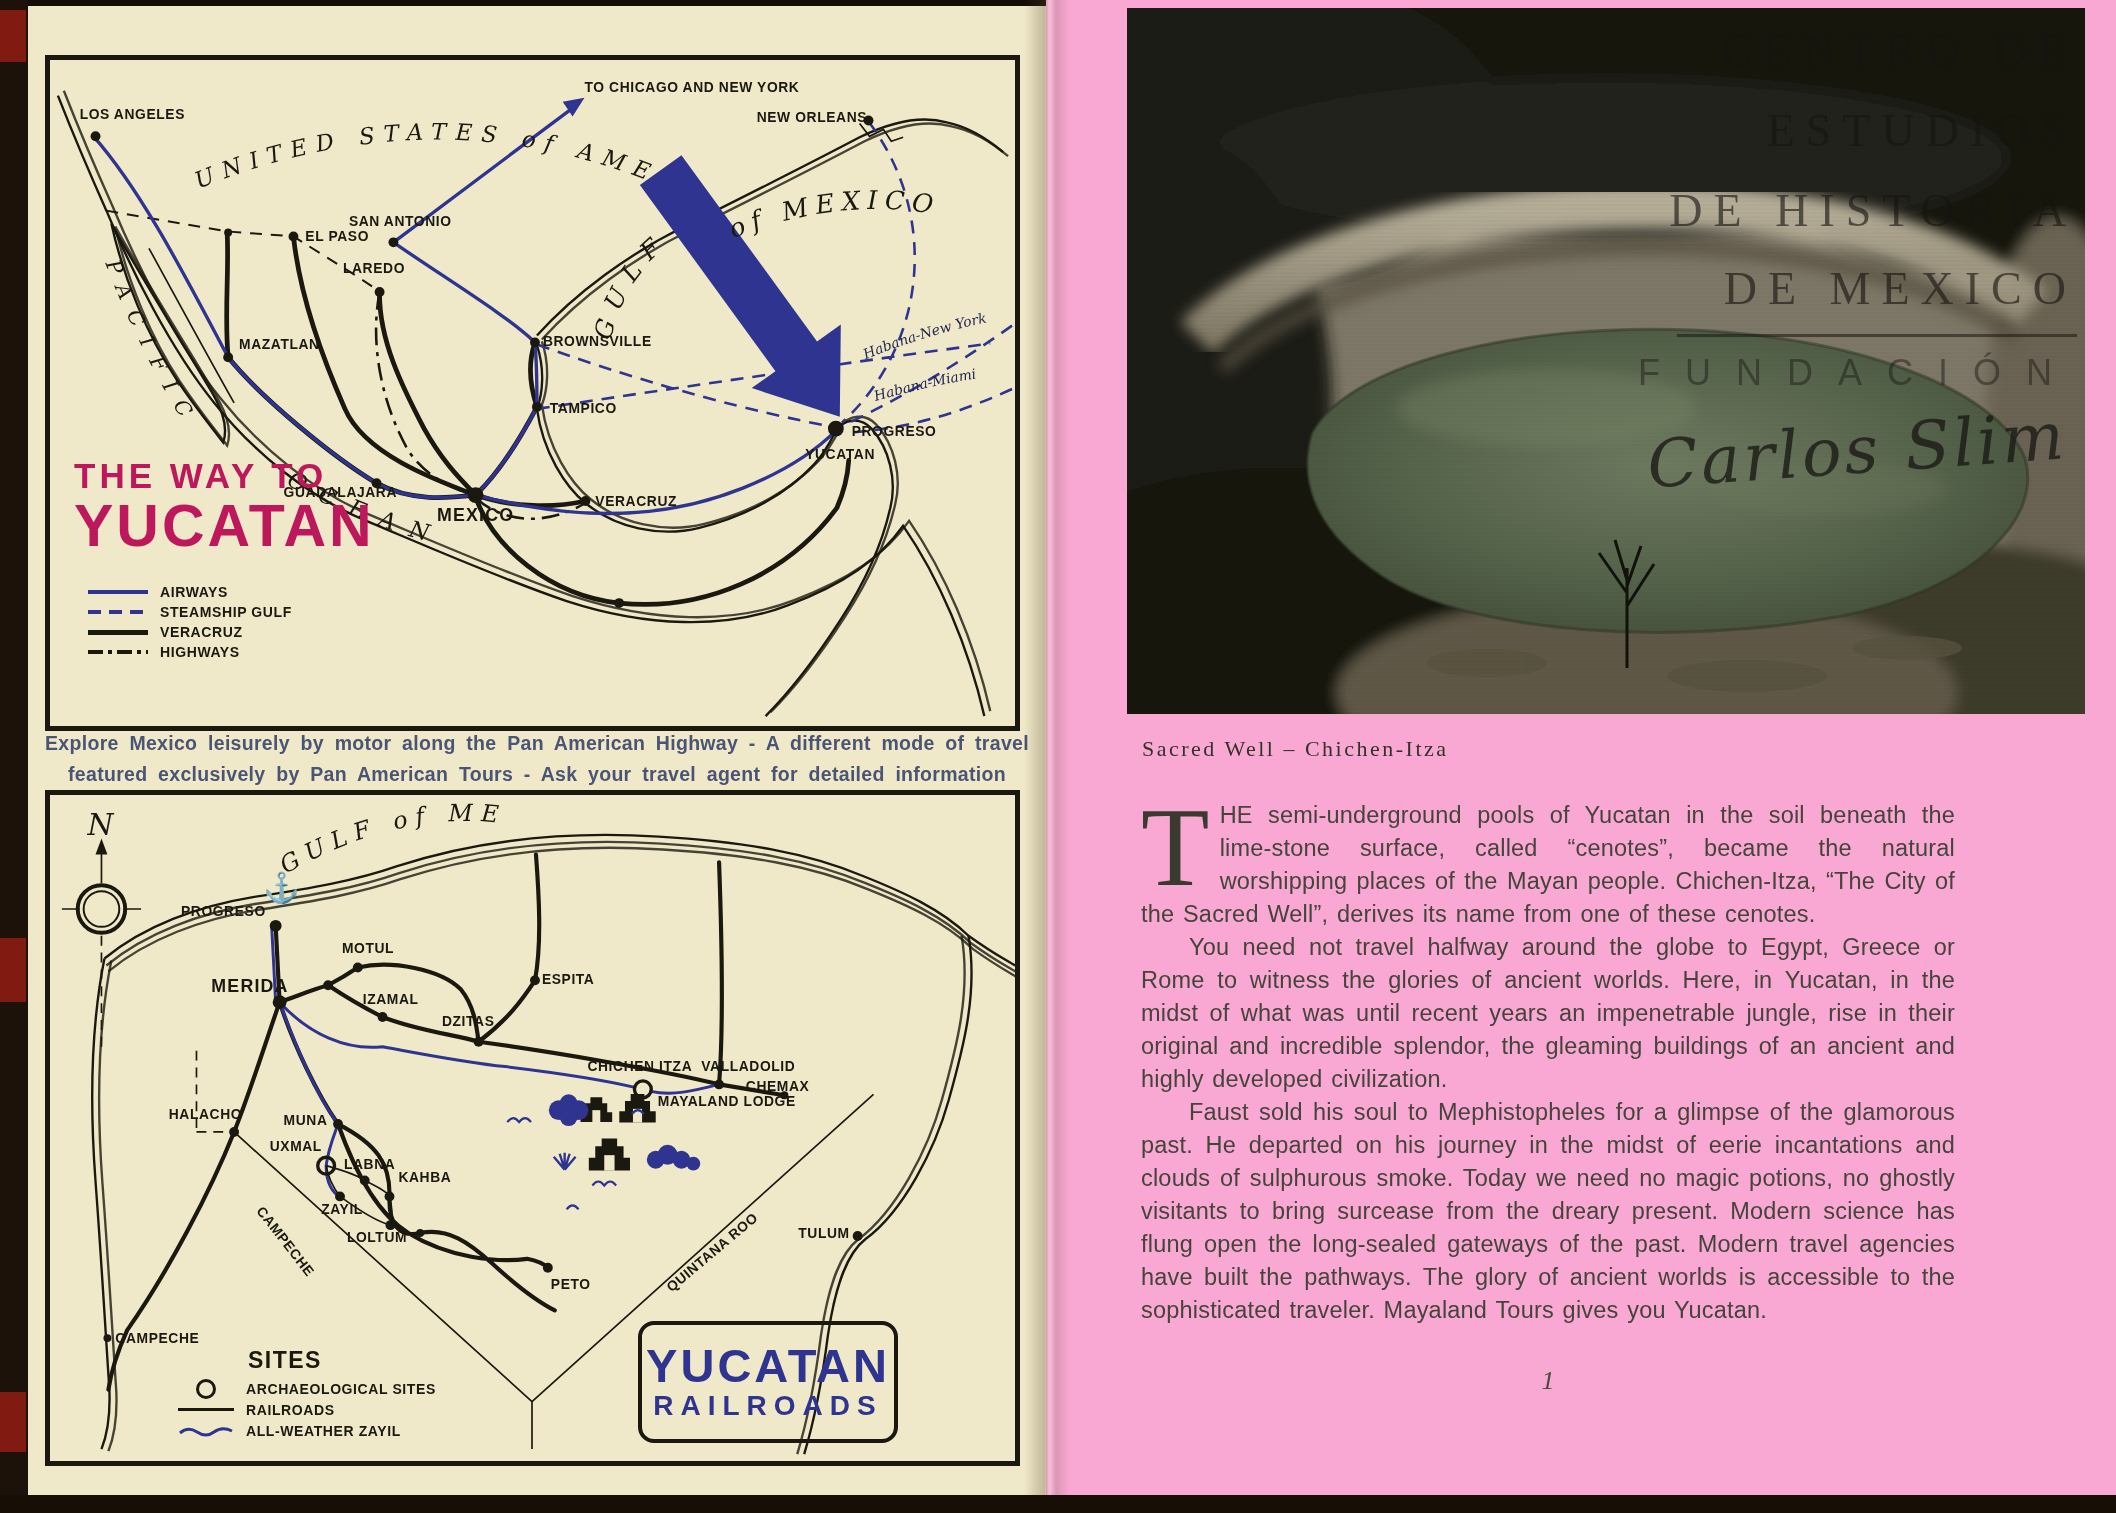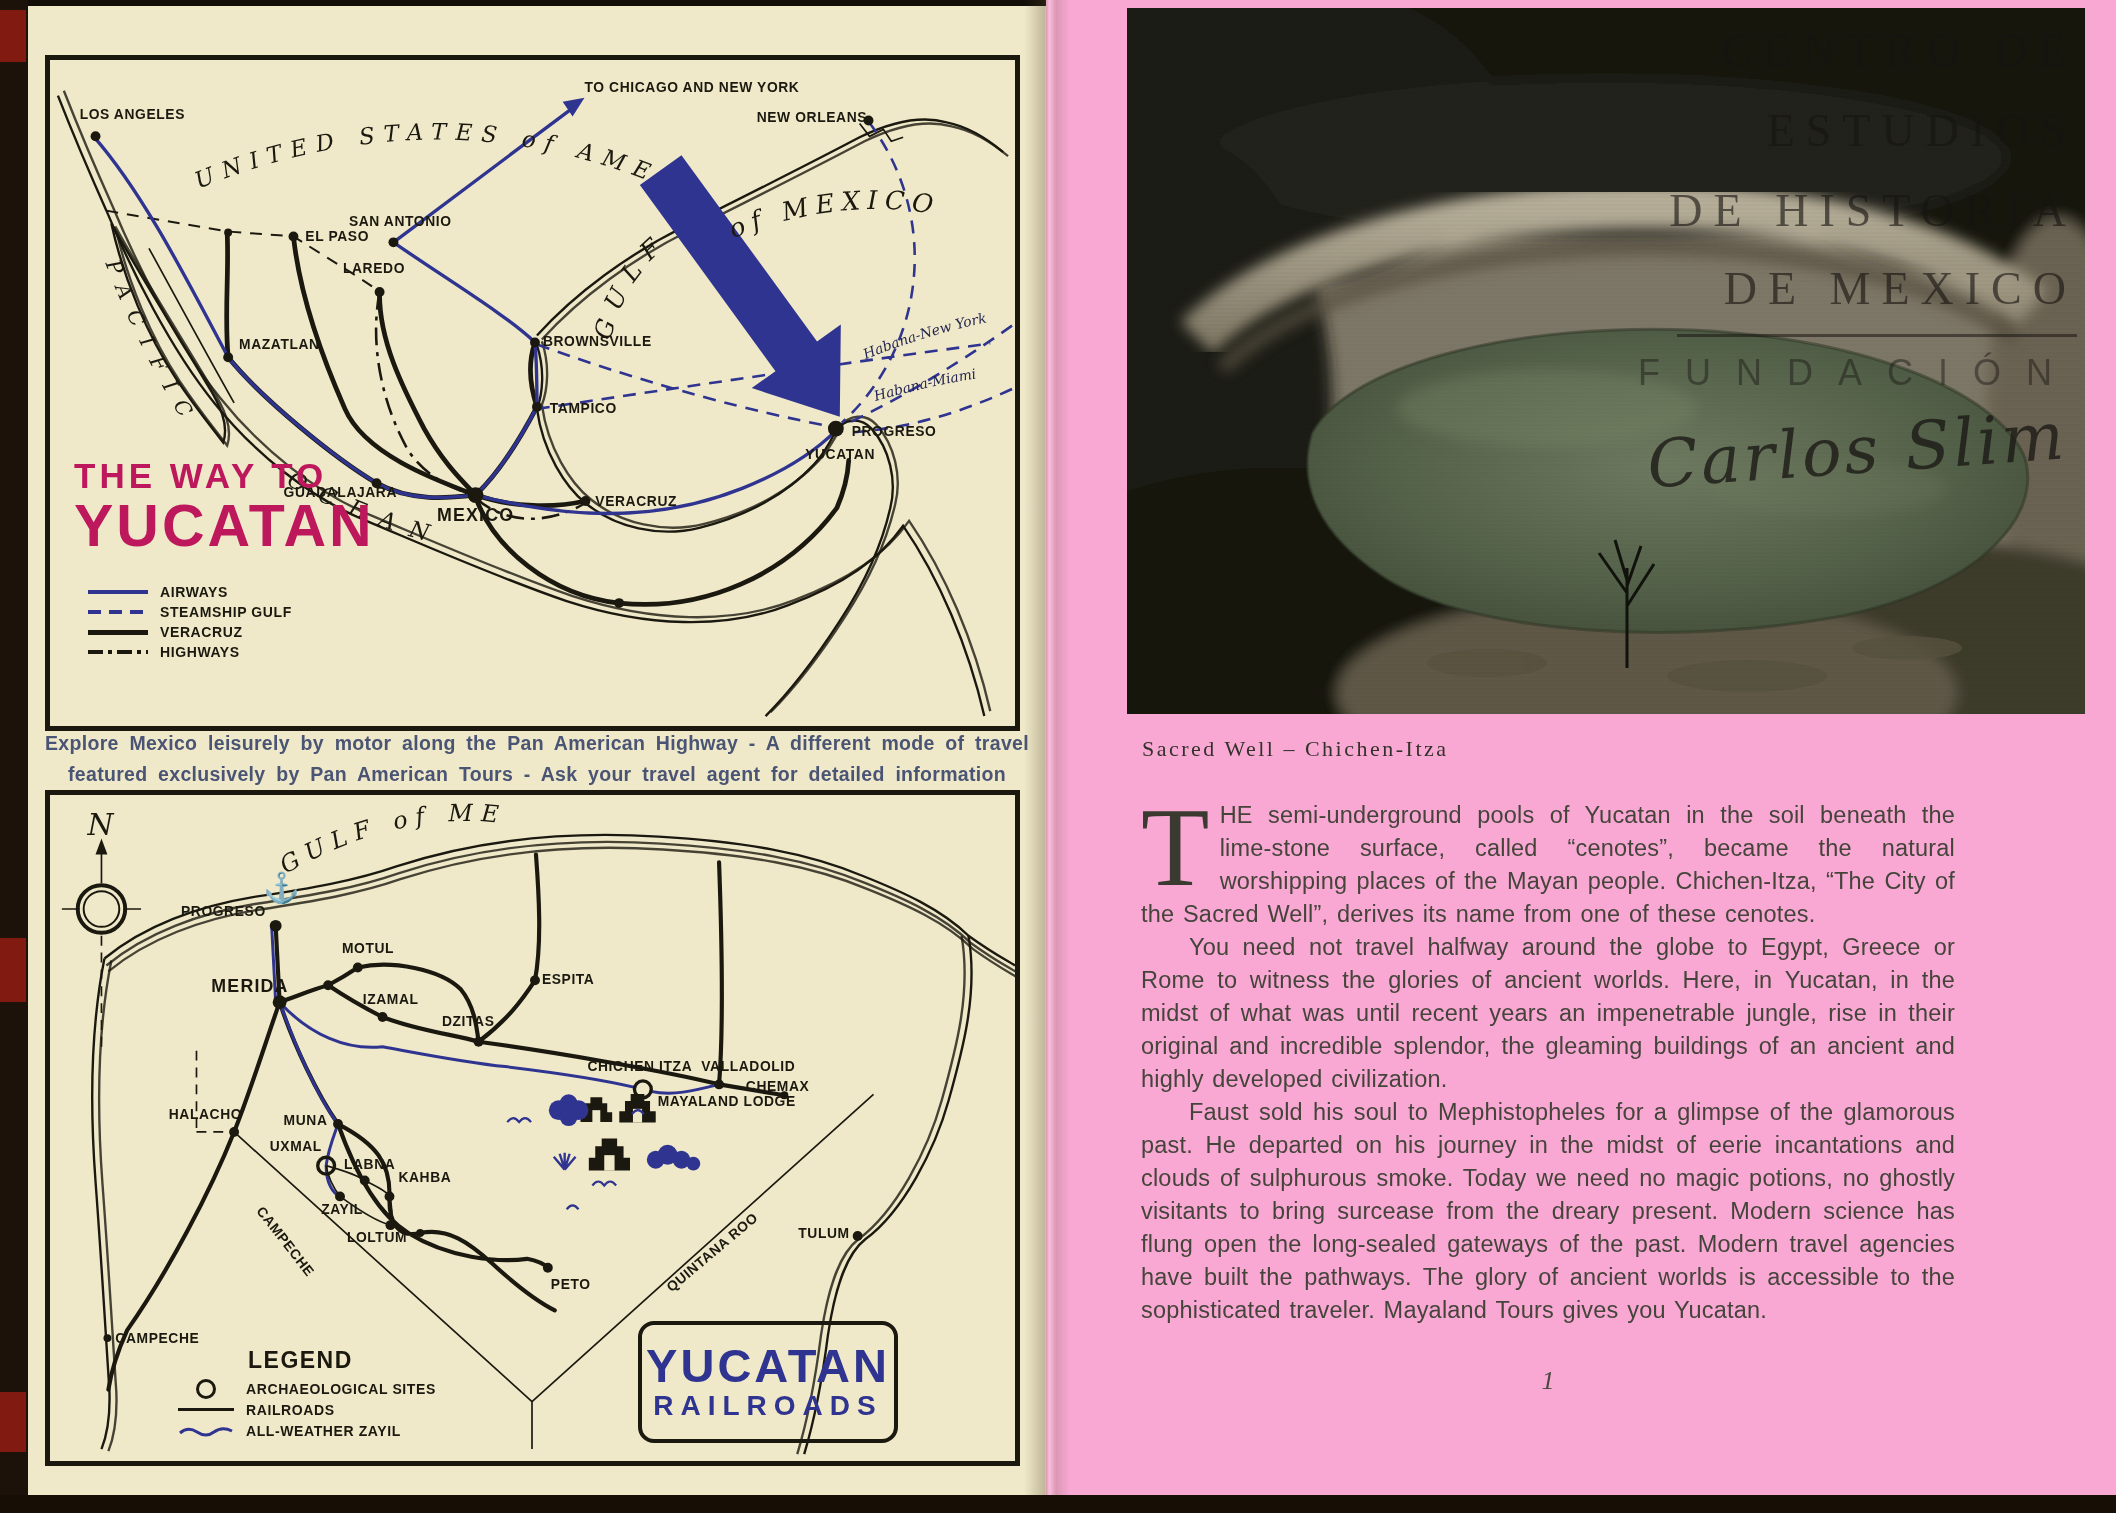--- a/index.html
+++ b/index.html
@@ -308,21 +308,21 @@
             <circle cx="374" cy="442" r="4"></circle>
             <circle cx="503" cy="477" r="5"></circle>
             <text x="506" y="498" class="mlab" text-anchor="start">PETO</text>
             <circle cx="816" cy="445" r="5"></circle>
             <text x="756" y="447" class="mlab" text-anchor="start">TULUM</text>
             <circle cx="58" cy="548" r="4"></circle>
             <text x="66" y="553" class="mlab" text-anchor="start">CAMPECHE</text>
           </g>
       </svg>
       <div class="legend2">
-        <div class="title">LEGEND</div>
+        <div class="title">SITES</div>
         <div class="leg2-row">
           <div class="leg2-sym">
               <div class="s-site"></div>
             </div>
           <div class="leg-label">ARCHAEOLOGICAL SITES</div>
         </div>
         <div class="leg2-row">
           <div class="leg2-sym">
               <div class="s-rr"></div>
             </div>

